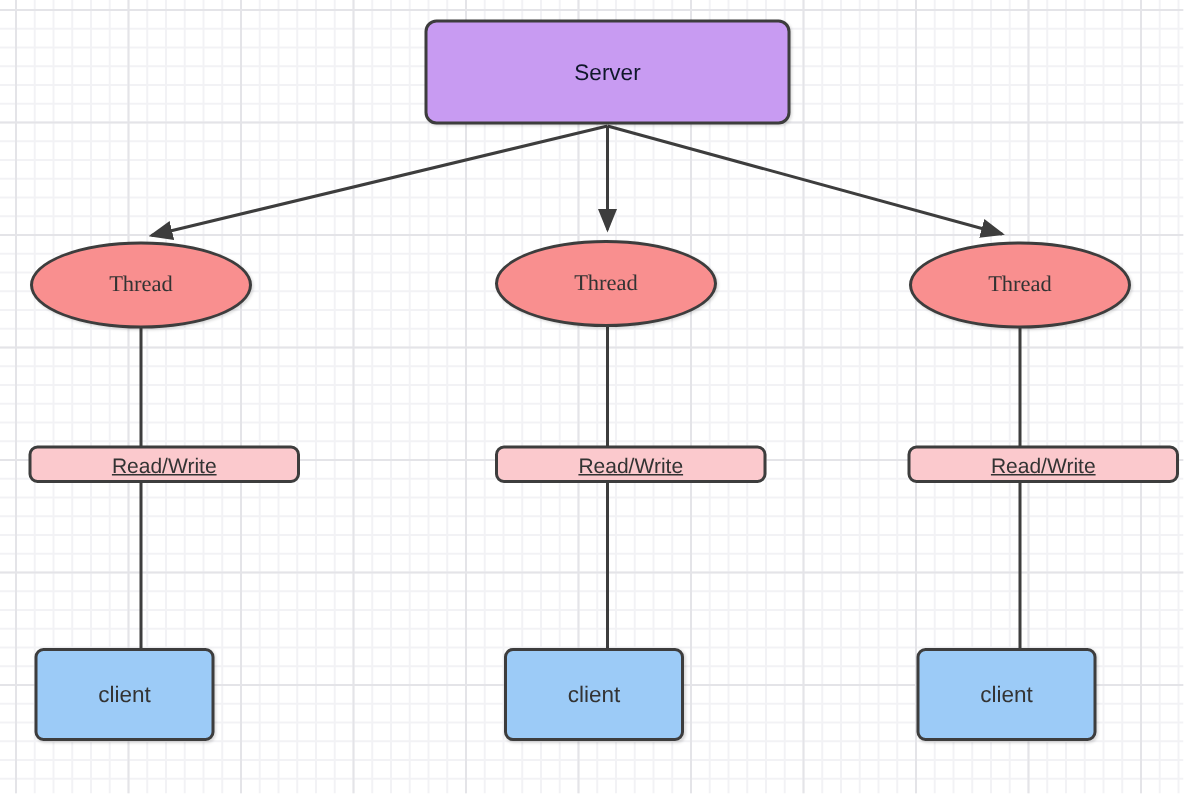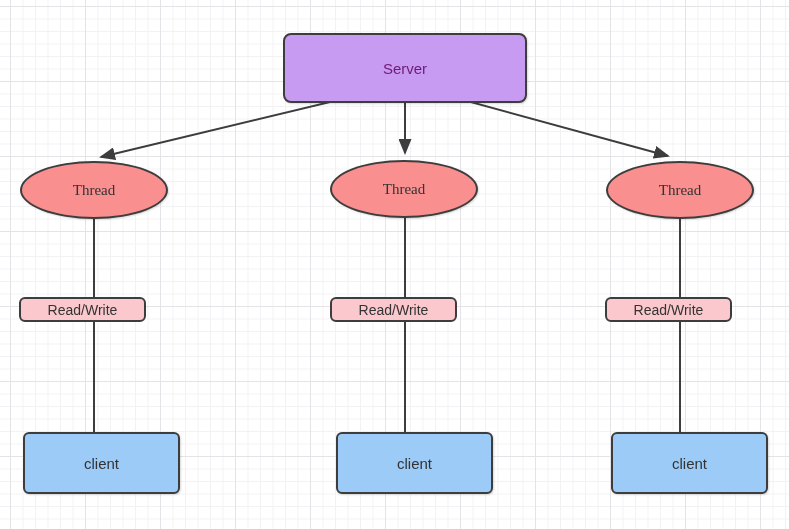--- a/index.html
+++ b/index.html
@@ -52,31 +52,32 @@
   .thread {
     width: 148px; height: 58px;
     border-radius: 50%;
     background: #f98f8f;
     font-family: Liberation Serif, serif;
   }
   .thread.c1 { left: 20px;  top: 161px; }
   .thread.c2 { left: 330px; top: 160px; }
   .thread.c3 { left: 606px; top: 161px; }
   .readwrite {
-    width: 127px; height: 25px;
+    width: 181px; height: 25px;
     border-radius: 6px;
     background: #fbc9cd;
     font-size: 14px;
     box-shadow: none;
+    text-decoration: underline;
   }
   .readwrite.c1 { left: 19px;  top: 297px; }
   .readwrite.c2 { left: 330px; top: 297px; }
   .readwrite.c3 { left: 605px; top: 297px; }
   .client {
-    width: 157px; height: 62px;
+    width: 120px; height: 62px;
     border-radius: 6px;
     background: #9ccbf7;
   }
   .client.c1 { left: 23px;  top: 432px; }
   .client.c2 { left: 336px; top: 432px; }
   .client.c3 { left: 611px; top: 432px; }
   .node span { pointer-events: none; }
 </style>
 </head>
 <body>
@@ -92,21 +93,21 @@
 
     <line x1="405" y1="84" x2="101" y2="157" stroke="#3d3d3d" stroke-width="2" marker-end="url(#arrowhead)" style="stroke: rgb(61, 61, 61);"></line>
     <line x1="405" y1="84" x2="405" y2="153" stroke="#3d3d3d" stroke-width="2" marker-end="url(#arrowhead)" style="stroke: rgb(61, 61, 61);"></line>
     <line x1="405" y1="84" x2="668" y2="156" stroke="#3d3d3d" stroke-width="2" marker-end="url(#arrowhead)" style="stroke: rgb(61, 61, 61);"></line>
 
     <line x1="94" y1="218" x2="94" y2="432" stroke="#3d3d3d" stroke-width="2" style="stroke: rgb(61, 61, 61);"></line>
     <line x1="405" y1="217" x2="405" y2="432" stroke="#3d3d3d" stroke-width="2" style="stroke: rgb(61, 61, 61);"></line>
     <line x1="680" y1="218" x2="680" y2="432" stroke="#3d3d3d" stroke-width="2" style="stroke: rgb(61, 61, 61);"></line>
   </svg>
 
-  <div class="node server" style="background-color: rgb(200, 155, 242); border-color: rgb(61, 61, 61); color: #701a75; margin-top: 20px;">
+  <div class="node server" style="background-color: rgb(200, 155, 242); border-color: rgb(61, 61, 61); color: #0f172a;">
     <span>Server</span>
   </div>
 
   <div class="node thread c1" style="background-color: rgb(249, 143, 143); border-color: rgb(61, 61, 61); color: rgb(51, 51, 51);">
     <span>Thread</span>
   </div>
   <div class="node readwrite c1" style="background-color: rgb(251, 201, 205); border-color: rgb(61, 61, 61); color: rgb(51, 51, 51);">
     <span>Read/Write</span>
   </div>
   <div class="node client c1" style="background-color: rgb(156, 203, 247); border-color: rgb(61, 61, 61); color: rgb(51, 51, 51);">

